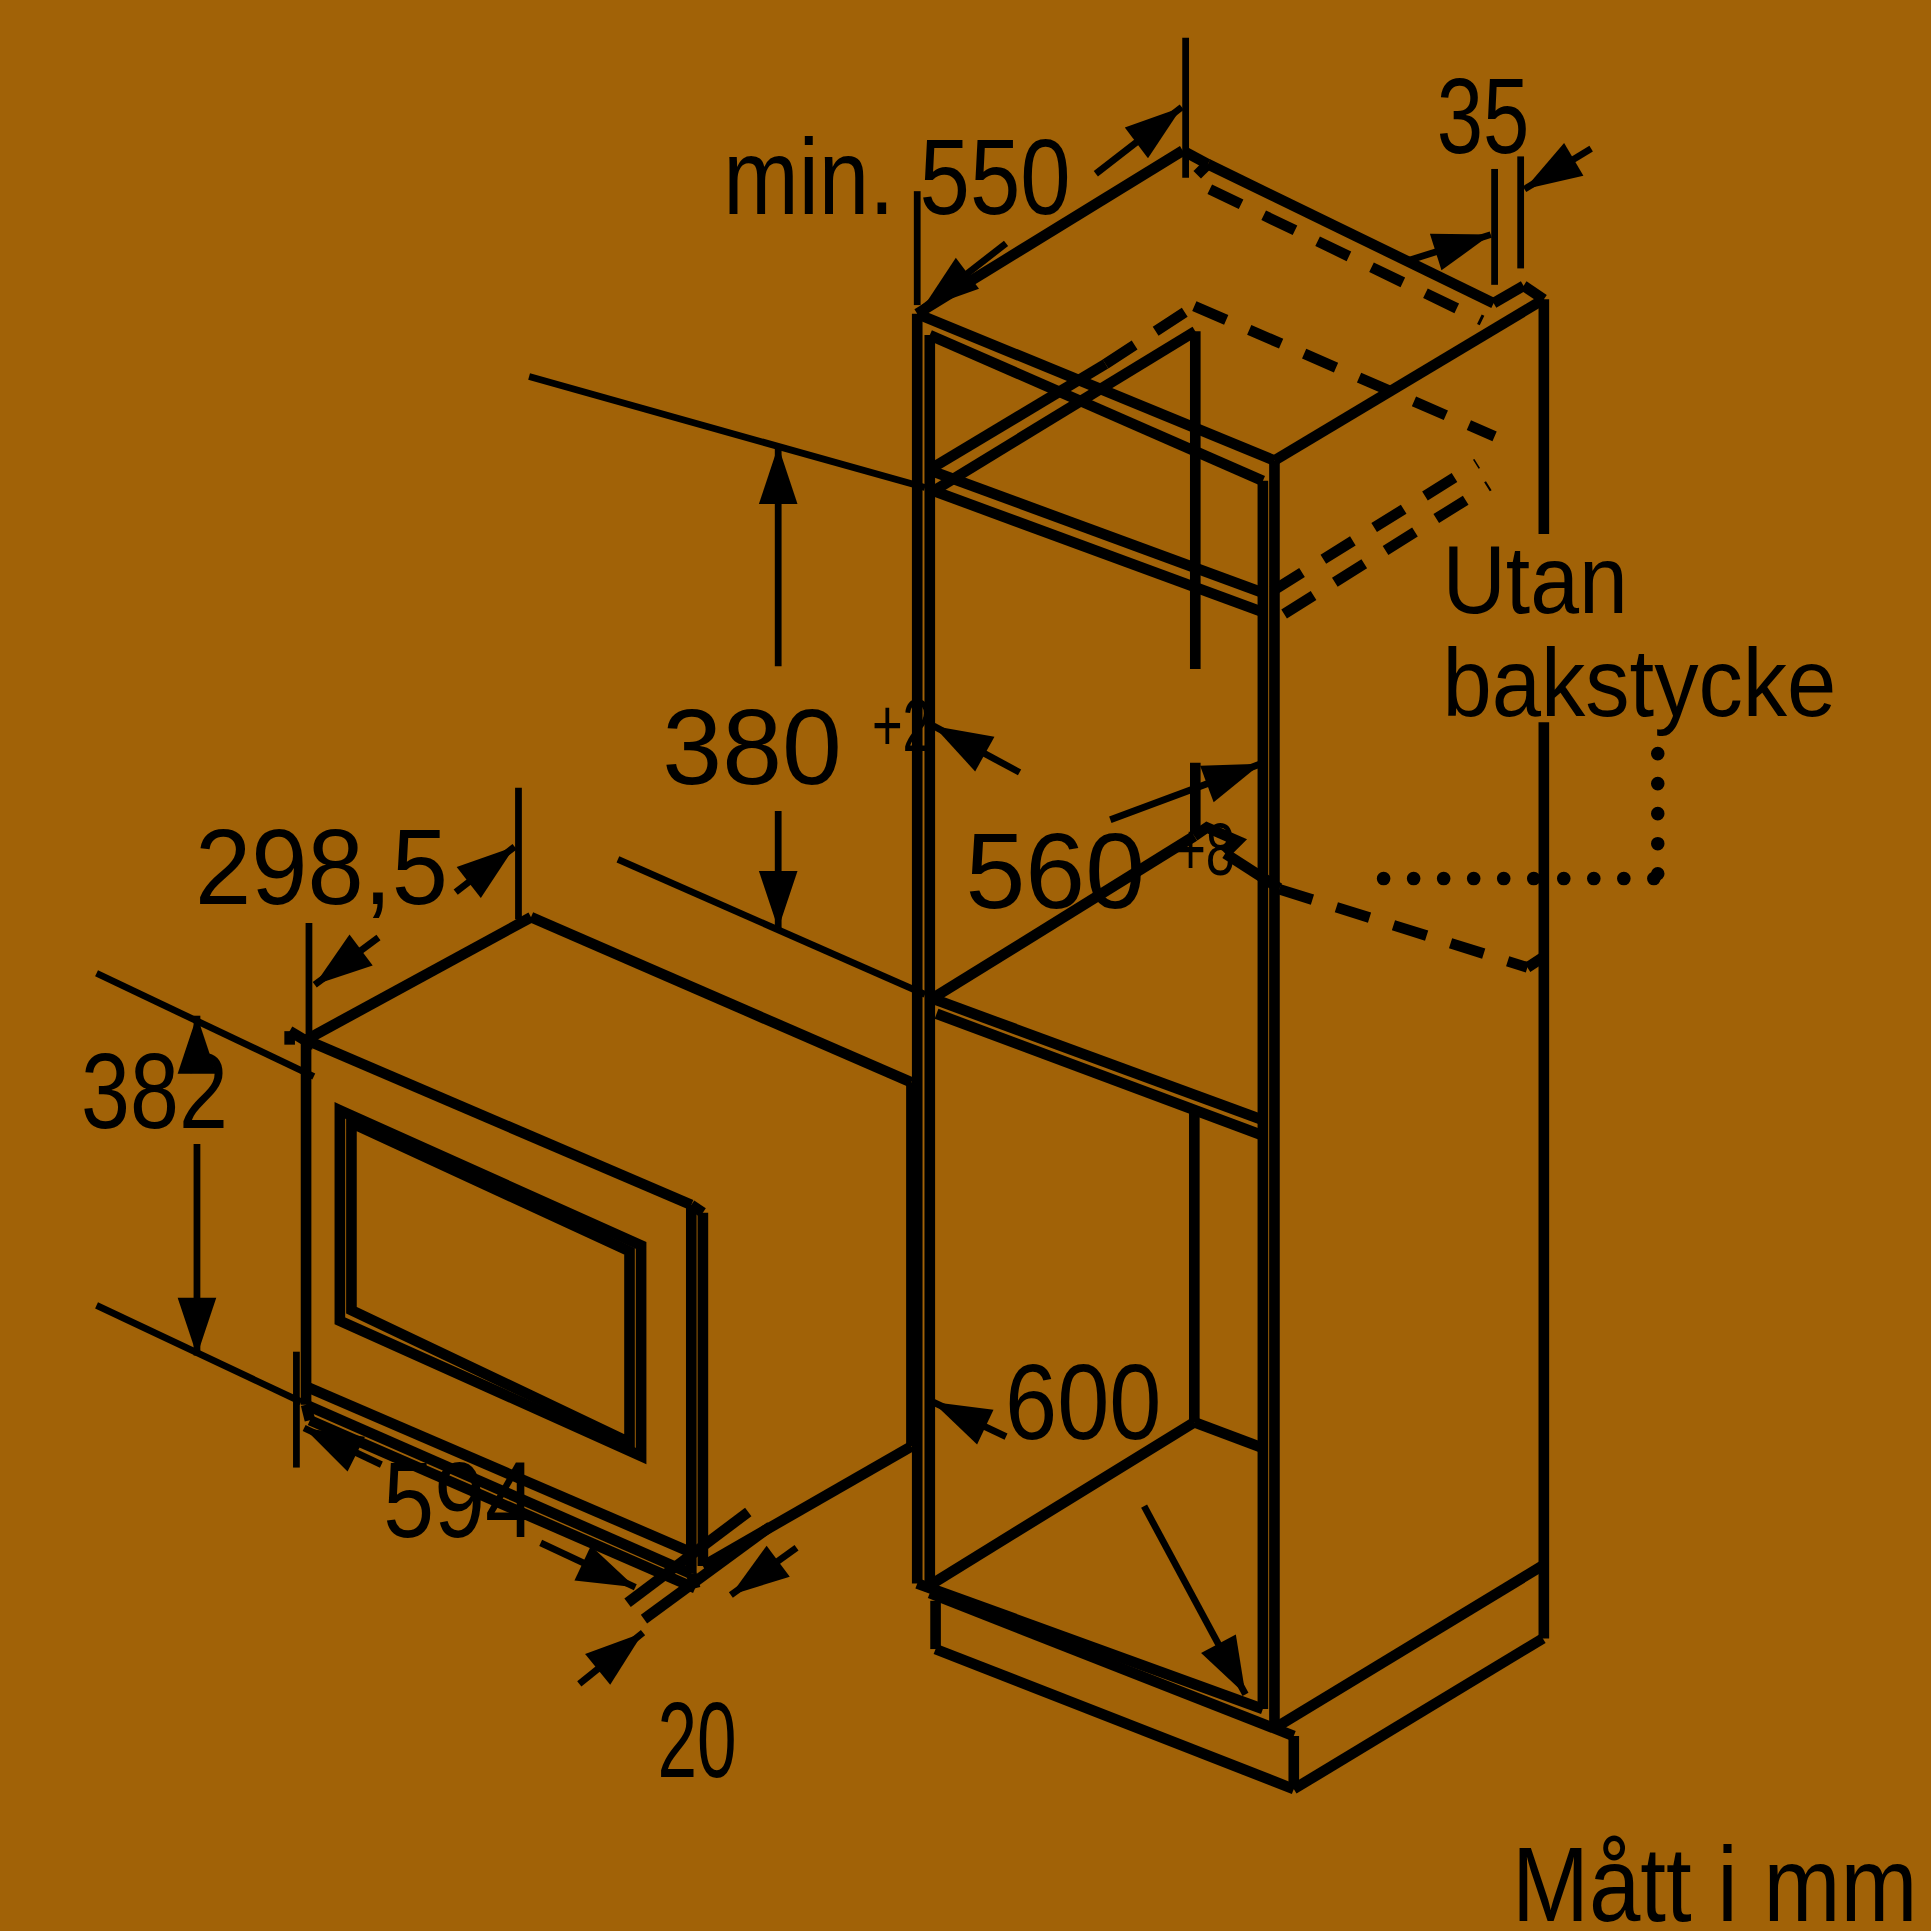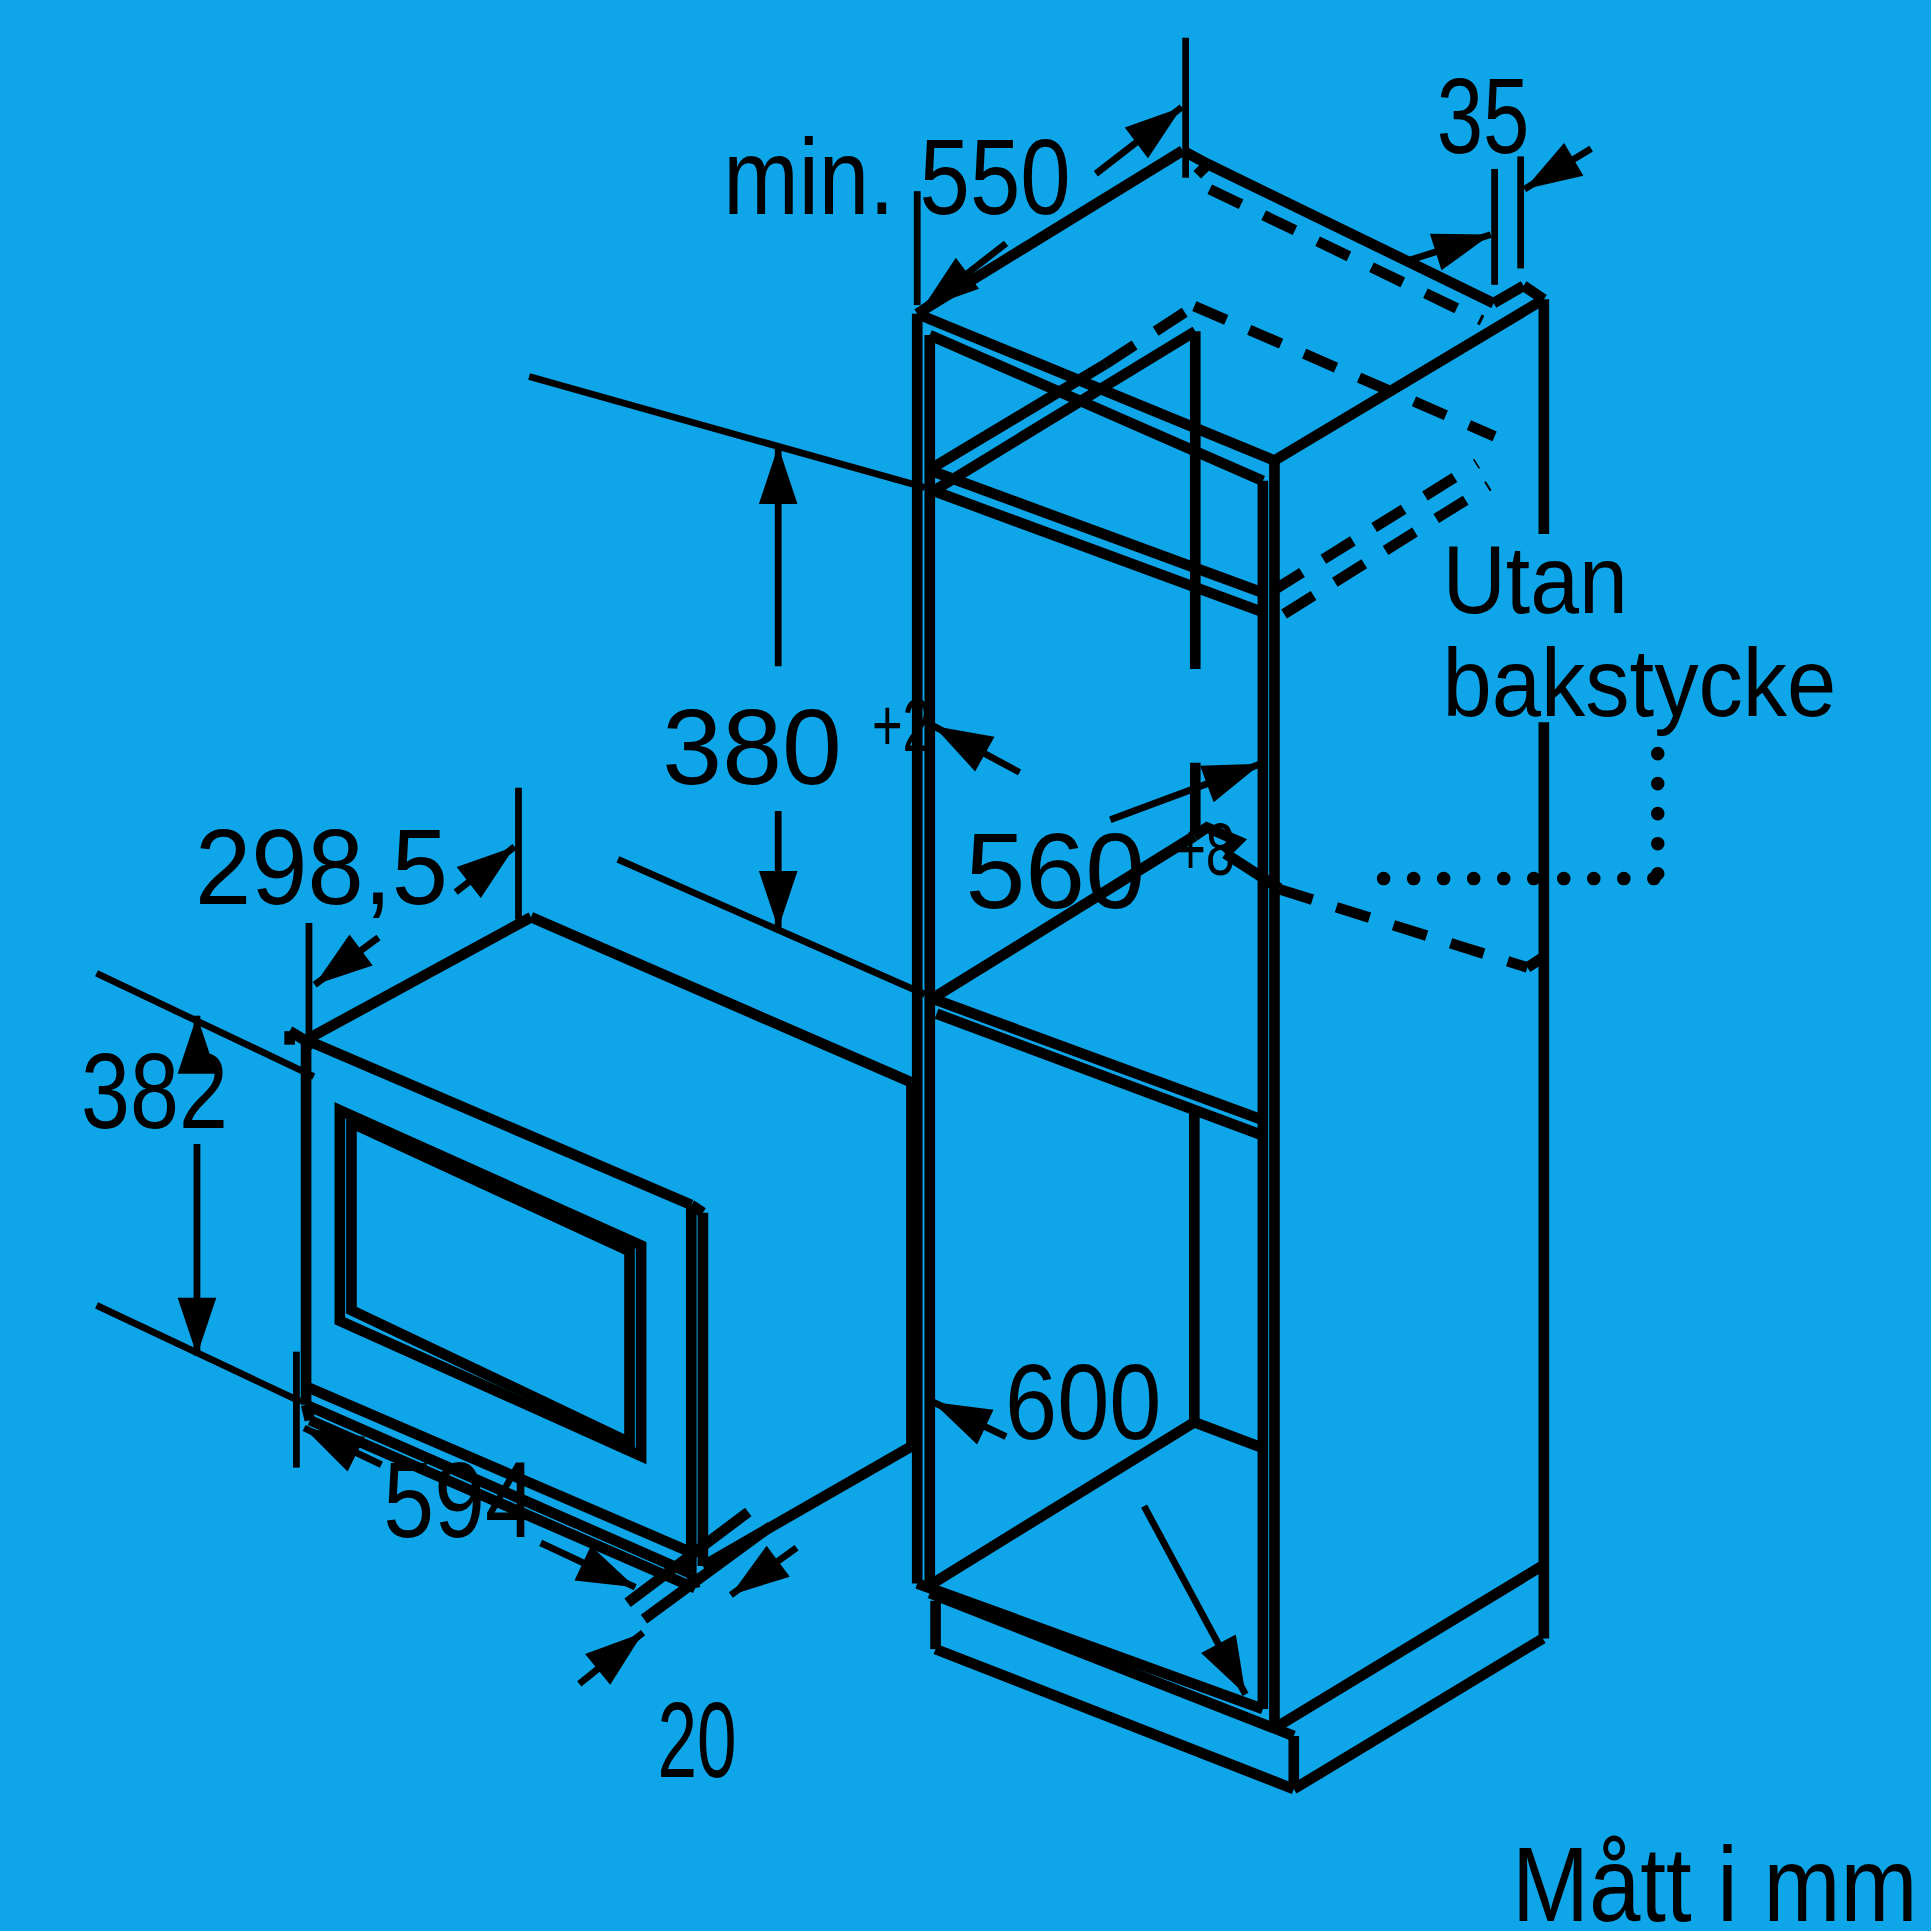--- a/index.html
+++ b/index.html
@@ -5,21 +5,21 @@
   html, body {
     margin: 0;
     padding: 0;
     background: #ffffff;
     width: 100%;
     height: 100%;
   }
   .stage {
     width: 1931px;
     height: 1931px;
-    background: #0ea5e9;
+    background: #a16207;
     position: relative;
     font-family: "Liberation Sans", "DejaVu Sans", sans-serif;
   }
   svg { display: block; }
   .solid   { fill: none; stroke: #000; stroke-width: 11; stroke-linejoin: miter; }
   .thin    { fill: none; stroke: #000; stroke-width: 7;  }
   .dashed  { fill: none; stroke: #000; stroke-width: 11; stroke-dasharray: 36 26; }
   .dotted  { fill: none; stroke: #000; stroke-width: 14; stroke-dasharray: 0.1 31; stroke-linecap: round; }
   .ah      { fill: #000; stroke: none; }
   .dimtext { fill: #000; font-family: "Liberation Sans", "DejaVu Sans", sans-serif; font-size: 112px; }

